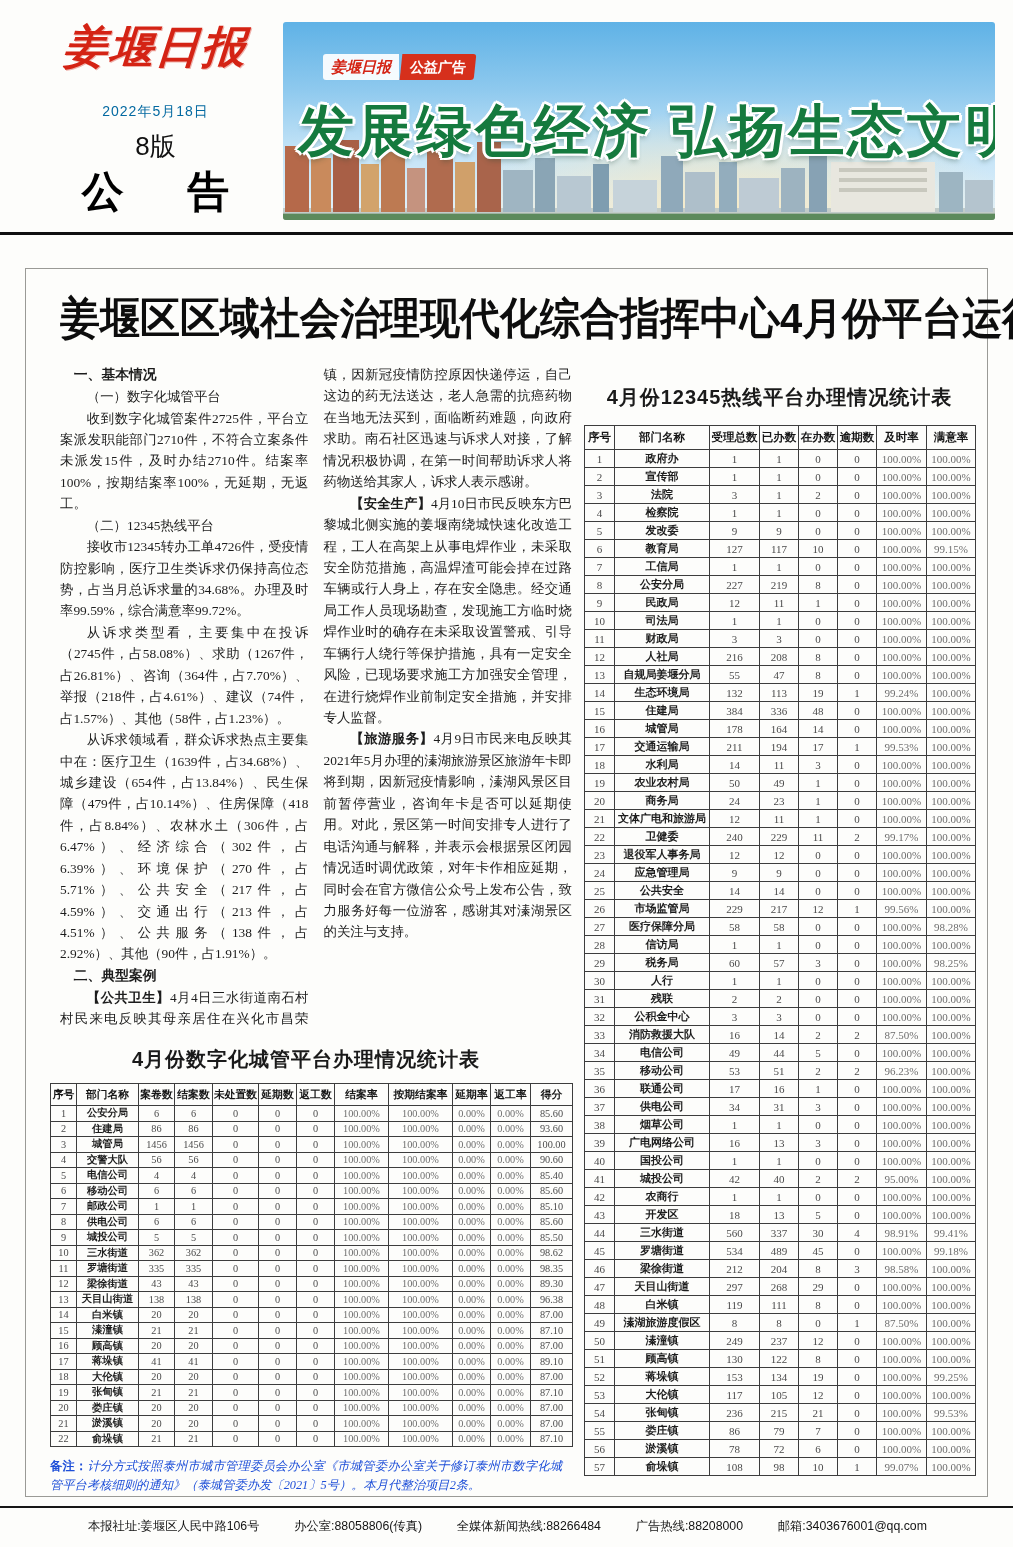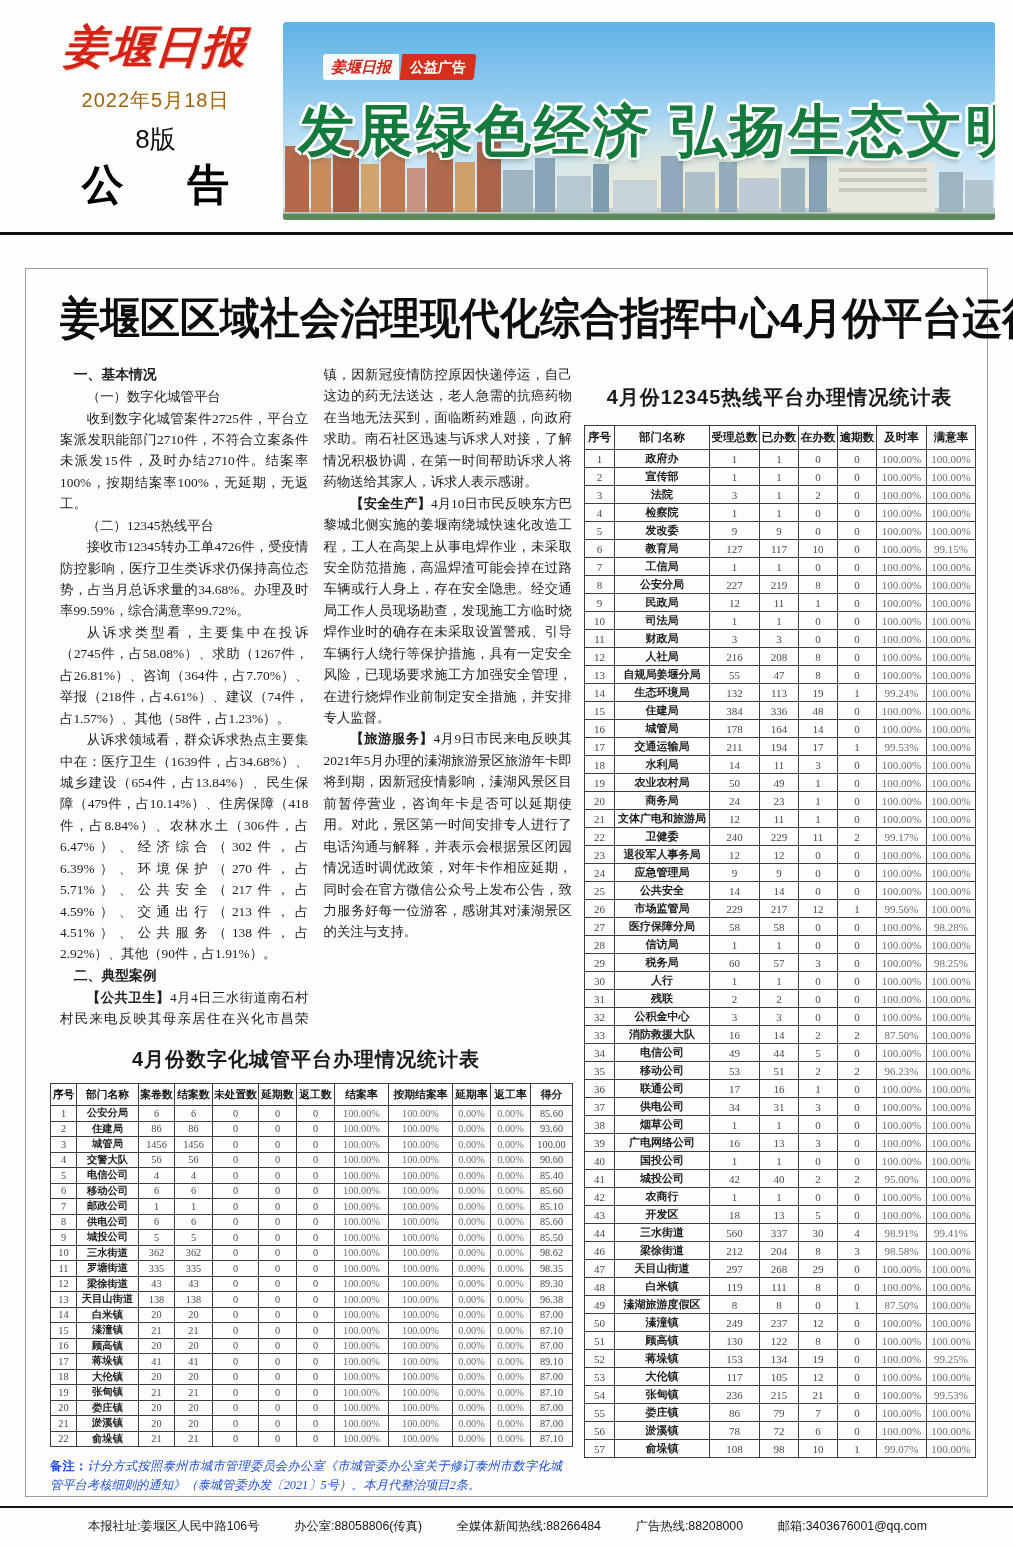--- a/index.html
+++ b/index.html
@@ -8,21 +8,21 @@
     width:1013px; height:1547px; position:relative; overflow:hidden;
     font-family:"Liberation Sans", sans-serif; color:#1a1a1a; background:#fdfdfb;
   }
   
   .masthead { position:absolute; left:38px; top:18px; width:235px; text-align:center; }
   .mast-logo {
     font-family:"DejaVu Serif", serif; font-weight:bold; font-style:italic;
     font-size:44px; color:#d42314; letter-spacing:2px; transform:skewX(-4deg);
     text-shadow:1px 1px 0 rgba(212,35,20,.35);
   }
-  .mast-date { margin-top:10px; font-size:20px; color:#a16207; letter-spacing:1px; }
+  .mast-date { margin-top:26px; font-size:14px; color:#0369a1; letter-spacing:1px; }
   .mast-edition { margin-top:8px; font-size:26px; color:#111; }
   .mast-section { margin-top:0; font-size:42px; font-weight:bold; letter-spacing:26px; text-indent:26px; color:#000; }
   
   .banner {
     position:absolute; left:283px; top:22px; width:712px; height:198px; overflow:hidden;
     border-radius:3px;
     background:
       radial-gradient(ellipse 420px 150px at 62% 98%, rgba(250,233,190,.9), rgba(250,233,190,0) 70%),
       linear-gradient(#5fb2e6 0%, #8ec9ee 34%, #bfe1f6 62%, #e6f3fb 100%);
   }
@@ -982,20 +982,30 @@
               <td>44</td>
               <td class="name-cell">三水街道</td>
               <td>560</td>
               <td>337</td>
               <td>30</td>
               <td>4</td>
               <td class="pct">98.91%</td>
               <td class="pct">99.41%</td>
             </tr>
             <tr>
+              <td>45</td>
+              <td class="name-cell">罗塘街道</td>
+              <td>534</td>
+              <td>489</td>
+              <td>45</td>
+              <td>0</td>
+              <td class="pct">100.00%</td>
+              <td class="pct">99.18%</td>
+            </tr>
+            <tr>
               <td>46</td>
               <td class="name-cell">梁徐街道</td>
               <td>212</td>
               <td>204</td>
               <td>8</td>
               <td>3</td>
               <td class="pct">98.58%</td>
               <td class="pct">100.00%</td>
             </tr>
             <tr>

